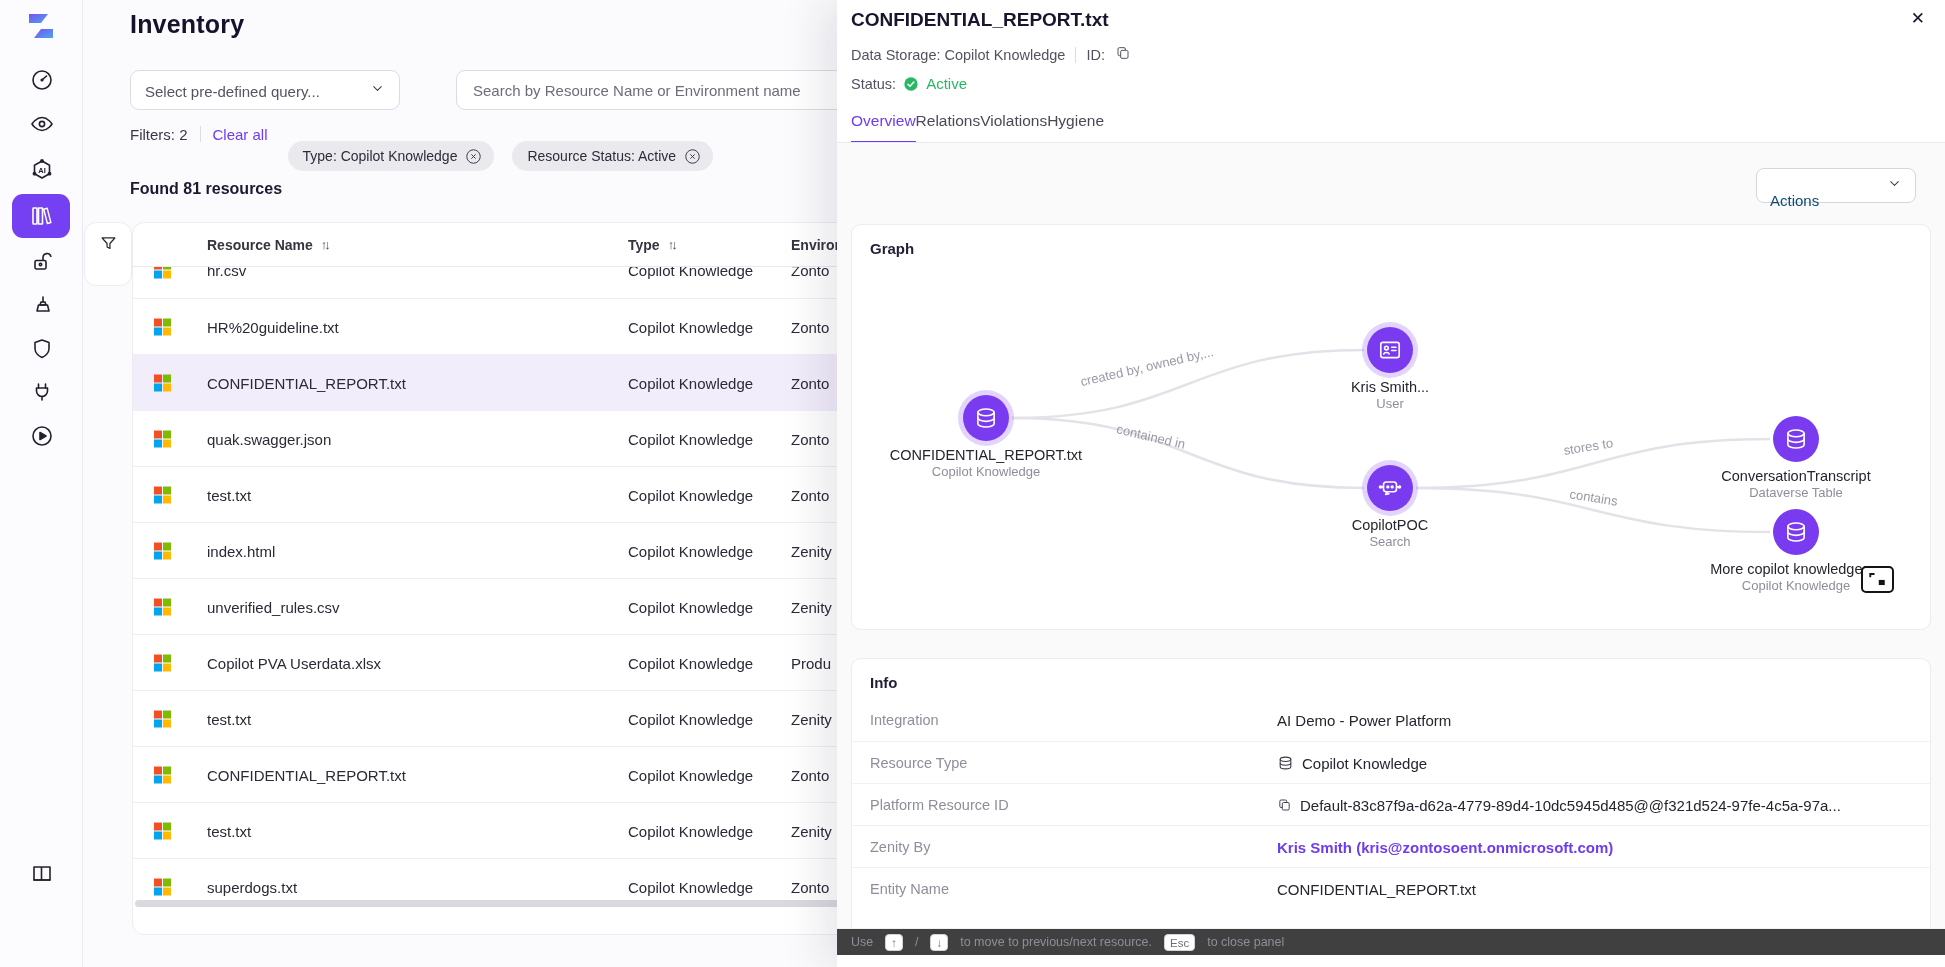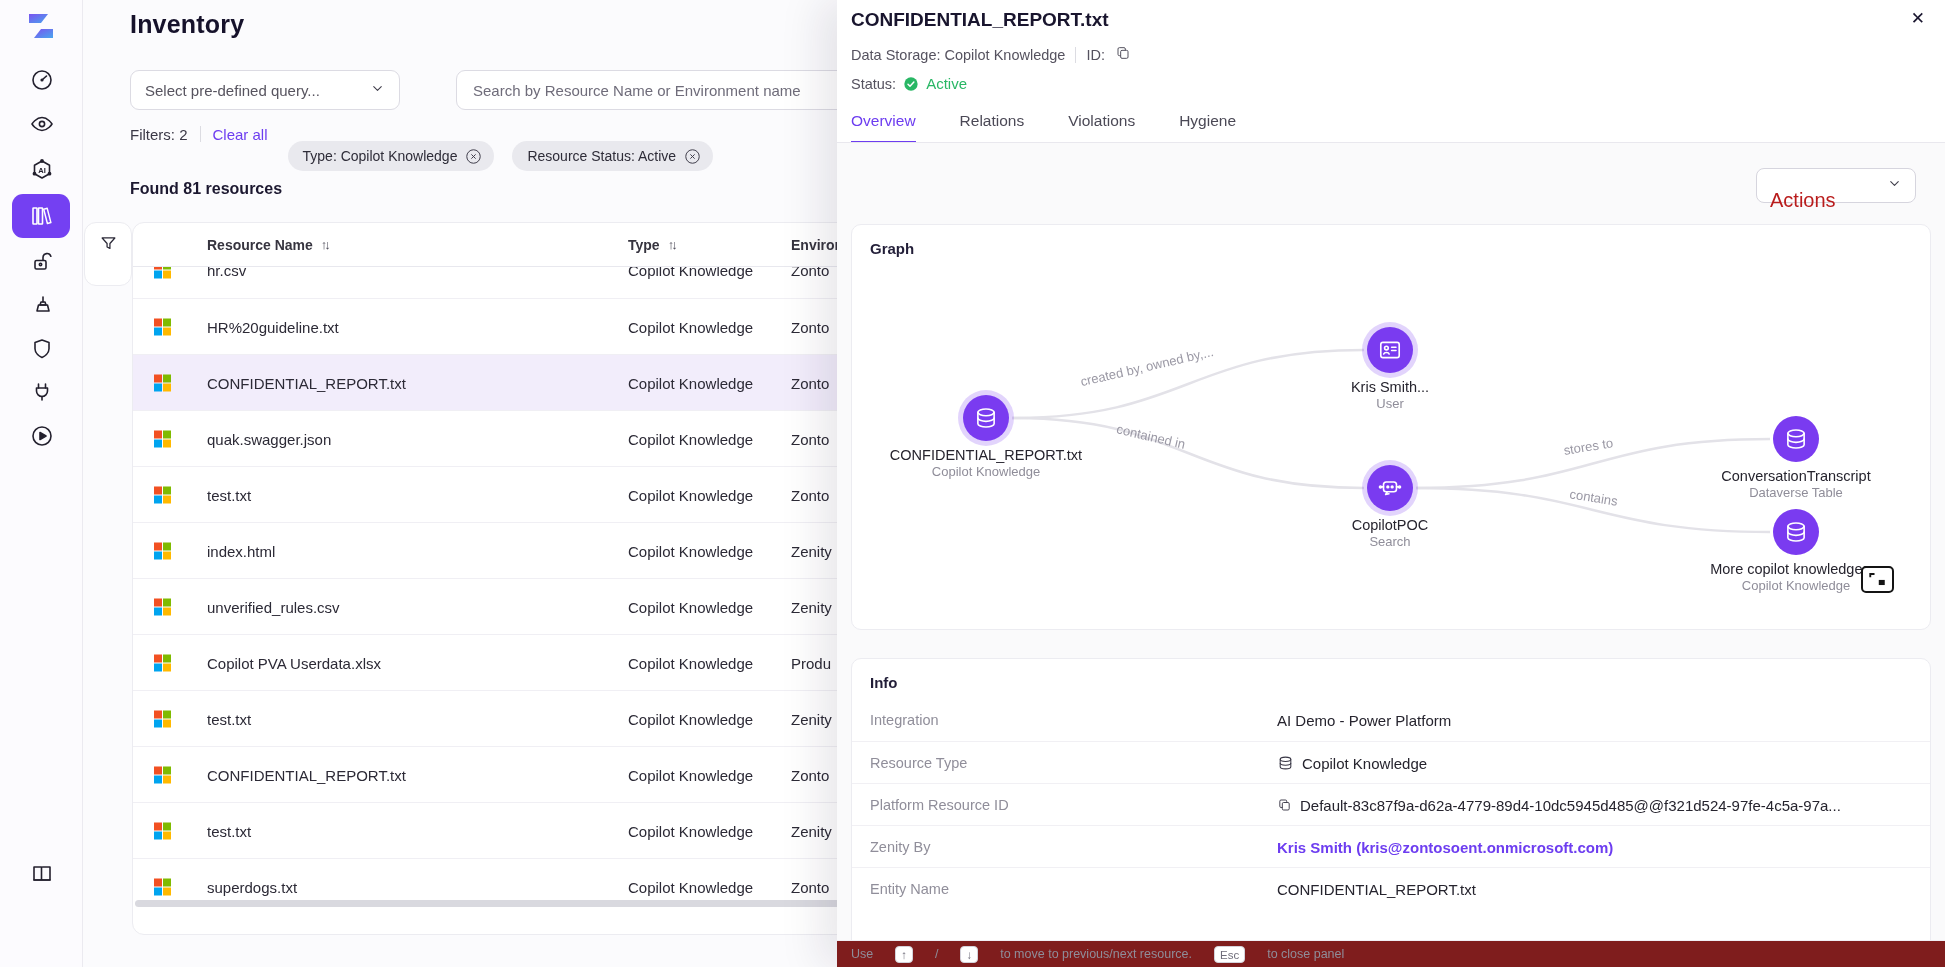--- a/index.html
+++ b/index.html
@@ -10,21 +10,21 @@
   
   .sidebar { position:absolute; left:0; top:0; width:83px; height:967px; background:#fcfbfe; border-right:1px solid #ebeaf0; z-index:5; }
   .side-logo { position:absolute; left:26px; top:12px; width:30px; height:28px; }
   .side-item { position:absolute; left:0; width:83px; height:44px; display:flex; align-items:center; justify-content:center; cursor:pointer; }
   .side-item svg { width:24px; height:24px; stroke:#23202e; fill:none; stroke-width:1.6; stroke-linecap:round; stroke-linejoin:round; }
   .side-item.active { left:12px; width:58px; border-radius:11px; background:#7440f2; }
   .side-item.active svg { stroke:#ffffff; }
 
   
   .page-title { position:absolute; left:130px; top:10px; font-size:25px; font-weight:bold; color:#16122b; letter-spacing:.2px; }
-  .query-select { position:absolute; left:130px; top:70px; width:270px; height:40px; background:#fff; border:1px solid #dcdbe3; border-radius:9px; display:flex; align-items:center; padding:0 14px; cursor:pointer; }
+  .query-select { position:absolute; left:130px; top:70px; width:270px; height:40px; background:#fff; border:1px solid #dcdbe3; border-radius:9px; display:flex; align-items:flex-end; padding:9px 14px; cursor:pointer; }
   .query-select .ph { color:#57545f; font-size:15px; flex:1; }
   .search-box { position:absolute; left:424px; top:70px; width:680px; height:40px; background:#fff; border:1px solid #dcdbe3; border-radius:9px;margin-left:32px; }
   .search-box input { width:100%; height:100%; border:0; outline:none; background:transparent; padding:0 16px; font-size:15px; font-family:"Liberation Sans",sans-serif; color:#26242e; }
   .search-box input::placeholder { color:#6f6c7a; }
 
   .filters-row { position:absolute; left:130px; top:119px; height:30px; display:flex; align-items:center; gap:12px; }
   .filters-label { font-size:15px; color:#3a3846; }
   .vdiv { width:1px; height:16px; background:#dcdce2; }
   .clear-all { font-size:15px; color:#6d3df0; cursor:pointer; }
   .chips { display:flex; gap:18px; margin-left:8px;margin-top:44px; }
@@ -58,27 +58,27 @@
   .hscroll { position:absolute; left:2px; right:20px; top:677px; height:7px; border-radius:4px; background:#d9d9df; }
 
   
   .detail-panel { position:absolute; left:837px; top:0; width:1108px; height:967px; background:#fff; box-shadow:-16px 0 40px rgba(25,18,50,.10); z-index:10; }
   .panel-title { position:absolute; left:14px; top:9px; font-size:19px; font-weight:bold; color:#19152e; }
   .panel-close { position:absolute; right:20px; top:10px; font-size:17px; color:#19152e; cursor:pointer; line-height:1; }
   .panel-sub { position:absolute; left:14px; top:45px; display:flex; align-items:center; gap:10px; font-size:14.5px; color:#55525f; }
   .panel-sub .copy-ic svg { width:16px; height:16px; stroke:#55525f; fill:none; stroke-width:1.5; }
   .panel-status { position:absolute; left:14px; top:75px; display:flex; align-items:center; gap:7px; font-size:14.5px; color:#55525f; }
   .status-active { color:#29b765; font-size:15px; }
-  .tabs { position:absolute; left:14px; top:112px; display:flex; gap:44px; }
+  .tabs { position:absolute; left:14px; top:112px; display:flex; }
   .tab { font-size:15.5px; color:#4b4956; padding-bottom:11px; cursor:pointer; border-bottom:3px solid transparent; border-radius:2px; }
   .tab.active { color:#6d3df0; border-bottom-color:#6d3df0; }
   .tabs-border { position:absolute; left:0; right:0; top:142px; height:1px; background:#e9e8ee; }
   .panel-body { position:absolute; left:0; right:0; top:143px; bottom:27px; background:#fafafb; overflow:hidden; }
   .actions-btn { position:absolute; right:29px; top:25px; width:160px; height:35px; background:#fff; border:1px solid #d6d5de; border-radius:8px; display:flex; align-items:center; justify-content:space-between; padding:0 13px; cursor:pointer; }
-  .actions-btn .lbl { font-size:20px; color:#b91c1c;margin-top:29px; }
+  .actions-btn .lbl { font-size:15px; color:#0c4a6e;margin-top:29px; }
   .chev svg { width:15px; height:15px; stroke:#3f3d4a; fill:none; stroke-width:1.7; stroke-linecap:round; stroke-linejoin:round; }
 
   .graph-card { position:absolute; left:14px; width:1080px; top:81px; height:406px; background:#fff; border:1px solid #ececf1; border-radius:10px; }
   .card-title { position:absolute; left:18px; top:15px; font-size:15px; font-weight:bold; color:#221e38; }
   .edges { position:absolute; left:0; top:0; }
   .edges path { stroke:#e3e2e8; stroke-width:2.5; fill:none; }
   .edges text { fill:#9b99a5; font-size:13px; font-family:"Liberation Sans",sans-serif; }
   .gnode { position:absolute; width:260px; transform:translateX(-50%); display:flex; flex-direction:column; align-items:center; }
   .gnode .circle { width:46px; height:46px; border-radius:50%; background:#7a3bf0; display:flex; align-items:center; justify-content:center; }
   .gnode.halo .circle { box-shadow:0 0 0 5px rgba(122,59,240,.22); }
@@ -90,21 +90,21 @@
 
   .info-card { position:absolute; left:14px; width:1080px; top:515px; height:340px; background:#fff; border:1px solid #ececf1; border-radius:10px; }
   .info-rows { position:absolute; left:0; right:0; top:40px; }
   .irow { position:relative; height:42px; border-top:1px solid #f1f0f4; }
   .irow:first-child { border-top:0; }
   .ilabel { position:absolute; left:18px; top:50%; transform:translateY(-50%); font-size:14.5px; color:#908e9a; }
   .ivalue { position:absolute; left:425px; top:50%; transform:translateY(-50%); font-size:15px; color:#26242e; display:flex; align-items:center; gap:8px; white-space:nowrap; }
   .ivalue.link { color:#6d3df0; font-weight:bold; }
   .ivalue svg { flex:none; stroke:#3a3846; fill:none; stroke-width:1.5; }
 
-  .panel-footer { position:absolute; left:0; right:0; bottom:0; height:27px; background:#7f1d1d; border-top:1px solid #f0eff4; display:flex; align-items:center; gap:22px; padding-left:14px; font-size:12.5px; color:#8f8d99; }
+  .panel-footer { position:absolute; left:0; right:0; bottom:12px; height:27px; background:#404040; border-top:1px solid #f0eff4; display:flex; align-items:center; gap:12px; padding-left:14px; font-size:12.5px; color:#8f8d99; }
   .kbd { display:inline-block; border:1px solid #d3d2da; border-radius:4px; background:#fff; padding:0 5px; height:17px; line-height:16px; font-size:11.5px; color:#6f6d7a; }
 </style>
 </head>
 <body>
 
 <div id="app">
 
   <div class="sidebar">
     <svg class="side-logo" viewBox="0 0 30 28">
       <defs>

